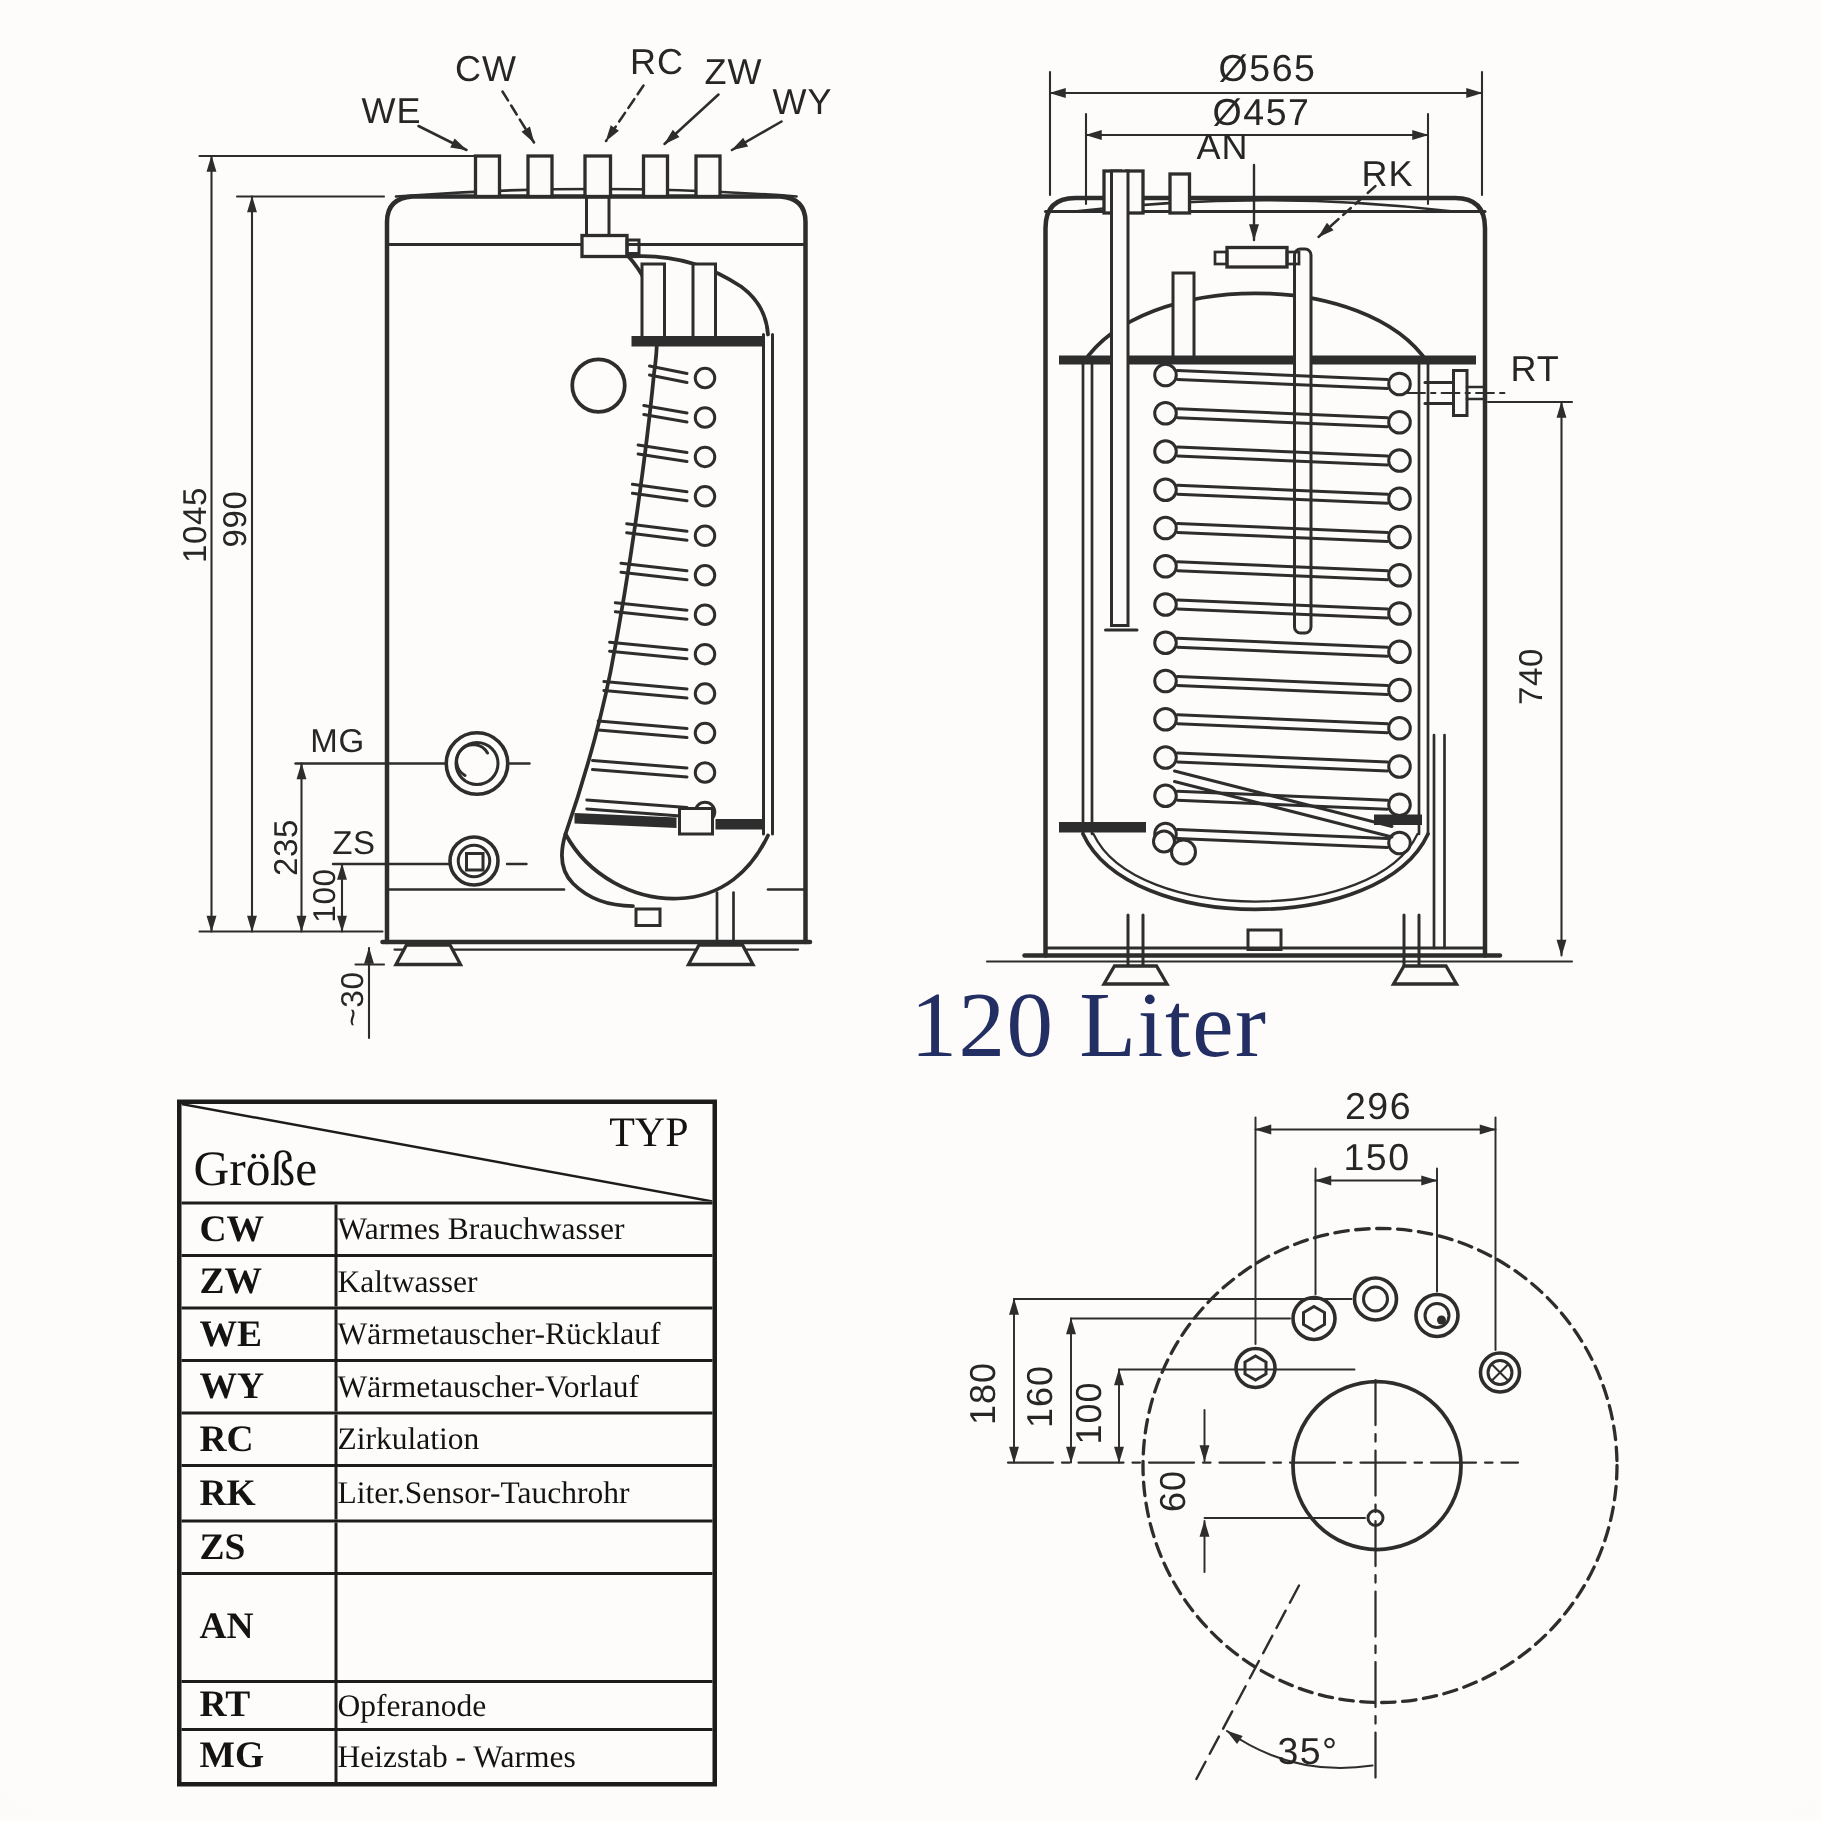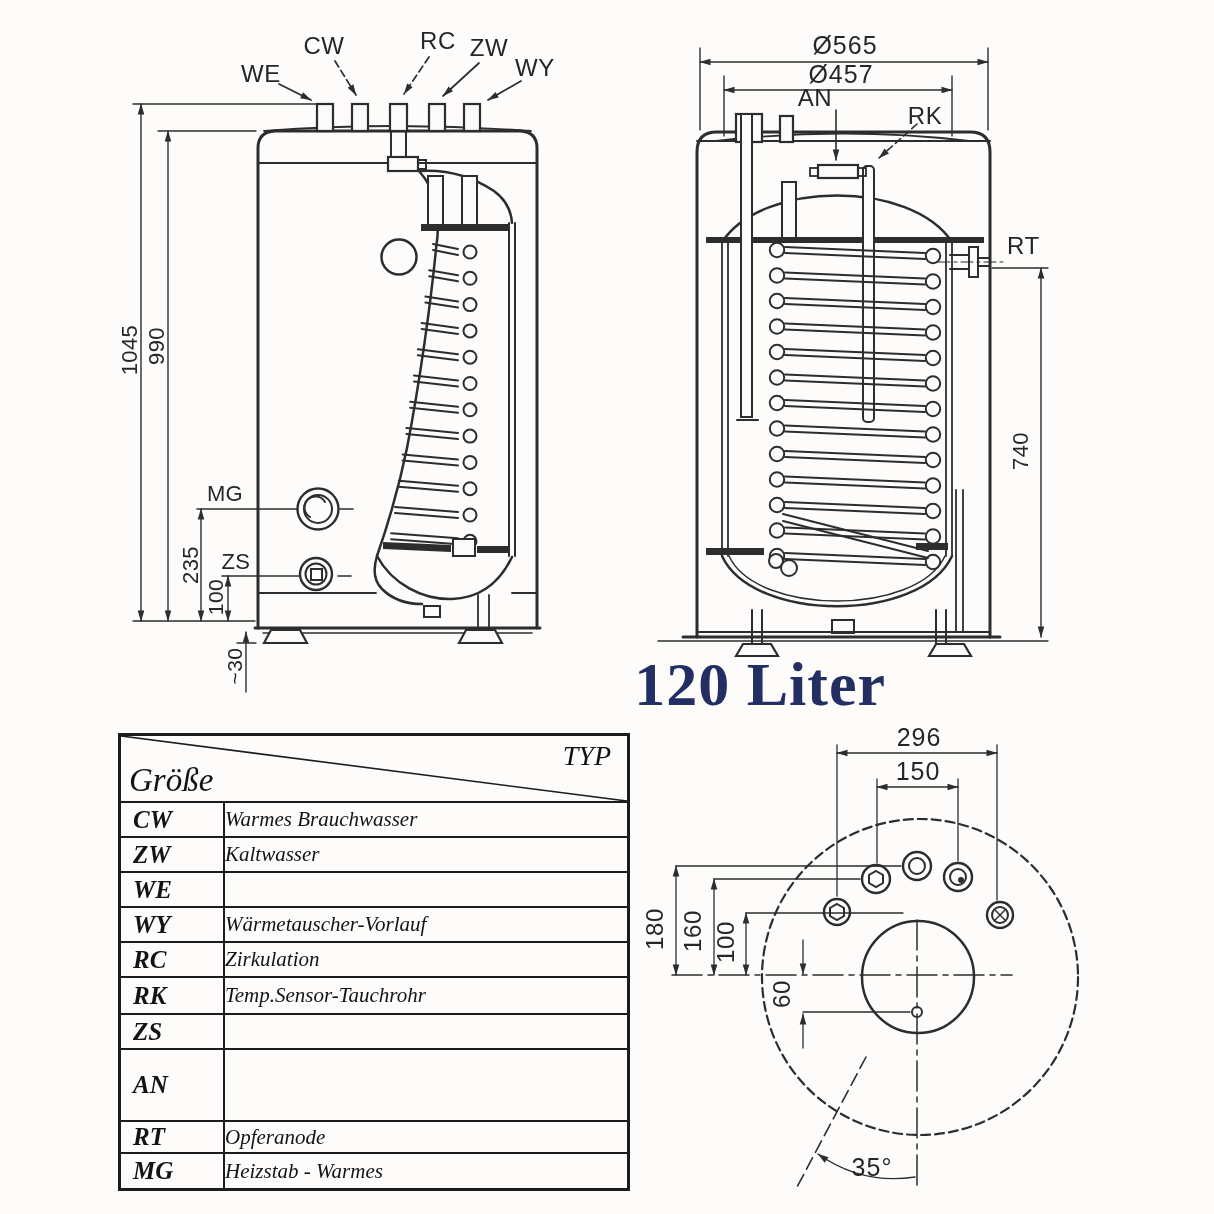--- a/index.html
+++ b/index.html
@@ -8,27 +8,27 @@
     background:radial-gradient(135% 135% at 50% 42%, #fdfcfb 55%, #f2f0ec 100%);
     font-family:"Liberation Sans",sans-serif;
   }
   .artsvg{position:absolute;left:0;top:0;}
   .artsvg text{font-family:"Liberation Sans",sans-serif;fill:#262626;stroke:none;}
   .t22{font-size:21px;letter-spacing:.4px;}
   .t23{font-size:22px;letter-spacing:.4px;}
   .t24{font-size:24px;letter-spacing:.6px;}
   .t25{font-size:25px;letter-spacing:1px;}
   .title{
-    position:absolute;left:566px;top:649px;width:320px;text-align:right;
-    font-family:"Liberation Serif",serif;font-size:62px;color:#232e63;letter-spacing:1px;font-weight:bold;
+    position:absolute;left:566px;top:649px;width:320px;text-align:center;
+    font-family:"Liberation Serif",serif;font-size:62px;color:#232e63;letter-spacing:1px;
   }
   .legend{
-    position:absolute;left:118px;top:733px;width:512px;
+    position:absolute;left:118px;top:733px;width:360px;
     border:3px solid #1c1c1c;box-sizing:border-box;
-    font-family:"Liberation Serif",serif;color:#131313;background:transparent;font-style:italic;
+    font-family:"Liberation Serif",serif;color:#131313;background:transparent;
   }
   .legend .hdr{position:relative;height:65px;border-bottom:2px solid #1c1c1c;}
   .legend .hdr .typ{position:absolute;right:16px;top:4px;font-size:28px;}
   .legend .hdr .groesse{position:absolute;left:8px;bottom:2px;font-size:33px;margin-top:44px;}
   .legend .row{display:flex;border-bottom:2px solid #1c1c1c;}
   .legend .row:last-child{border-bottom:none;}
   .legend .key{width:104px;border-right:2px solid #1c1c1c;display:flex;align-items:center;
     padding-left:12px;font-weight:bold;font-size:25px;box-sizing:border-box;}
   .legend .desc{flex:1;display:flex;align-items:center;padding-left:0;font-size:21px;}
   .diag{position:absolute;left:0;top:0;width:100%;height:100%;}
@@ -389,32 +389,33 @@
   <div class="row" style="height:33px">
     <div class="key">CW</div>
     <div class="desc">Warmes Brauchwasser</div>
   </div>
   <div class="row" style="height:33px">
     <div class="key">ZW</div>
     <div class="desc">Kaltwasser</div>
   </div>
   <div class="row" style="height:33px">
     <div class="key">WE</div>
+    <div class="desc">Wärmetauscher-Rücklauf</div>
   </div>
   <div class="row" style="height:33px">
     <div class="key">WY</div>
     <div class="desc">Wärmetauscher-Vorlauf</div>
   </div>
   <div class="row" style="height:33px">
     <div class="key">RC</div>
     <div class="desc">Zirkulation</div>
   </div>
   <div class="row" style="height:35px">
     <div class="key">RK</div>
-    <div class="desc">Temp.Sensor-Tauchrohr</div>
+    <div class="desc">Liter.Sensor-Tauchrohr</div>
   </div>
   <div class="row" style="height:33px">
     <div class="key">ZS</div>
   </div>
   <div class="row" style="height:70px">
     <div class="key">AN</div>
   </div>
   <div class="row" style="height:30px">
     <div class="key">RT</div>
     <div class="desc">Opferanode</div>

